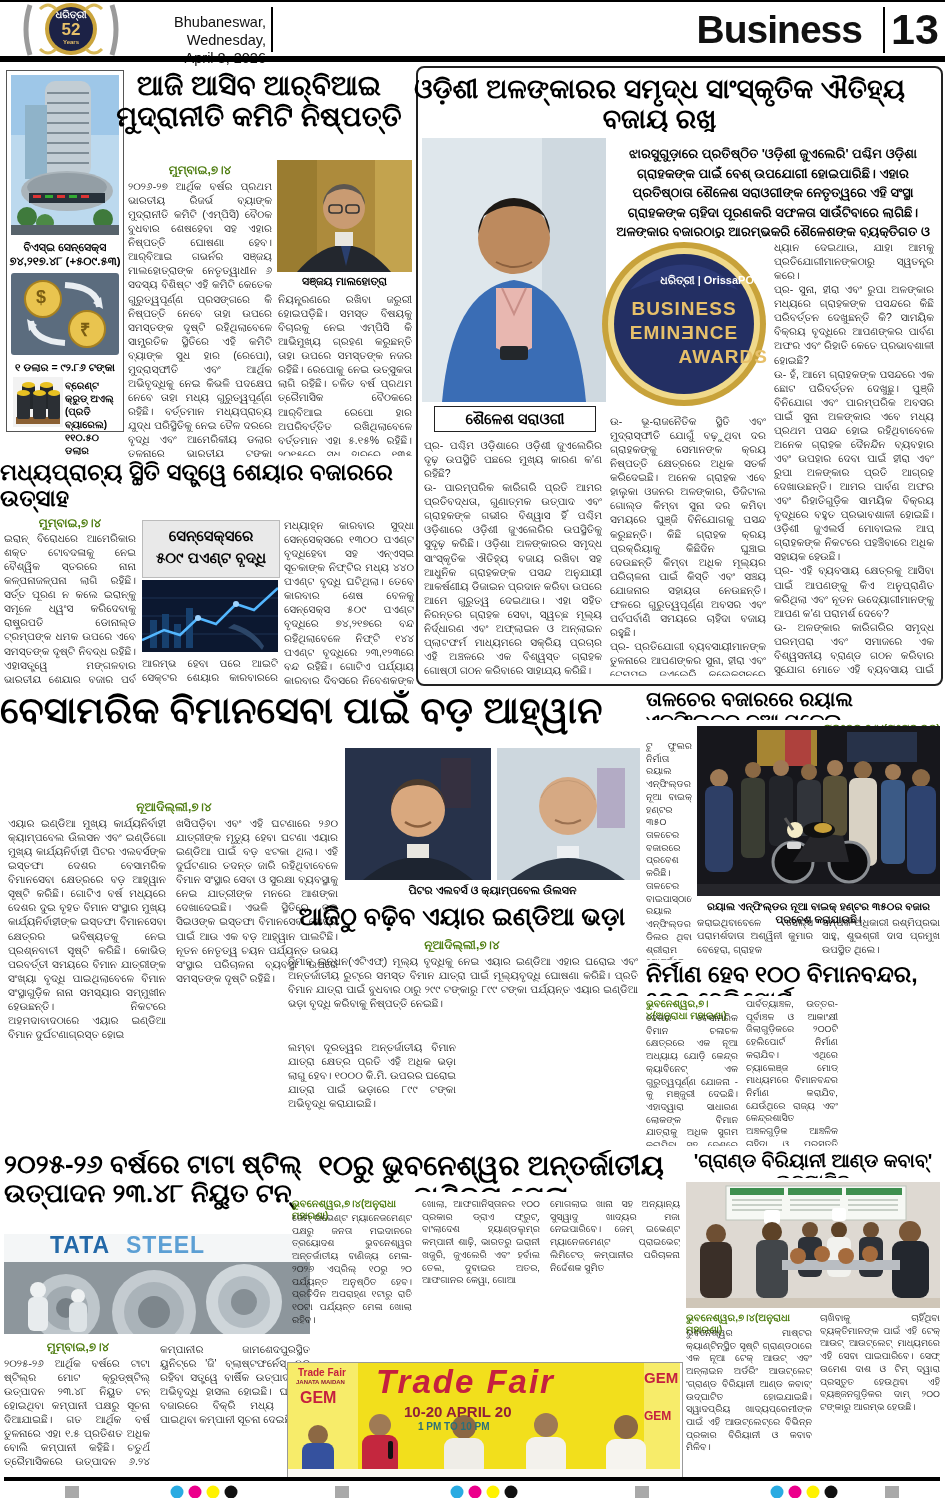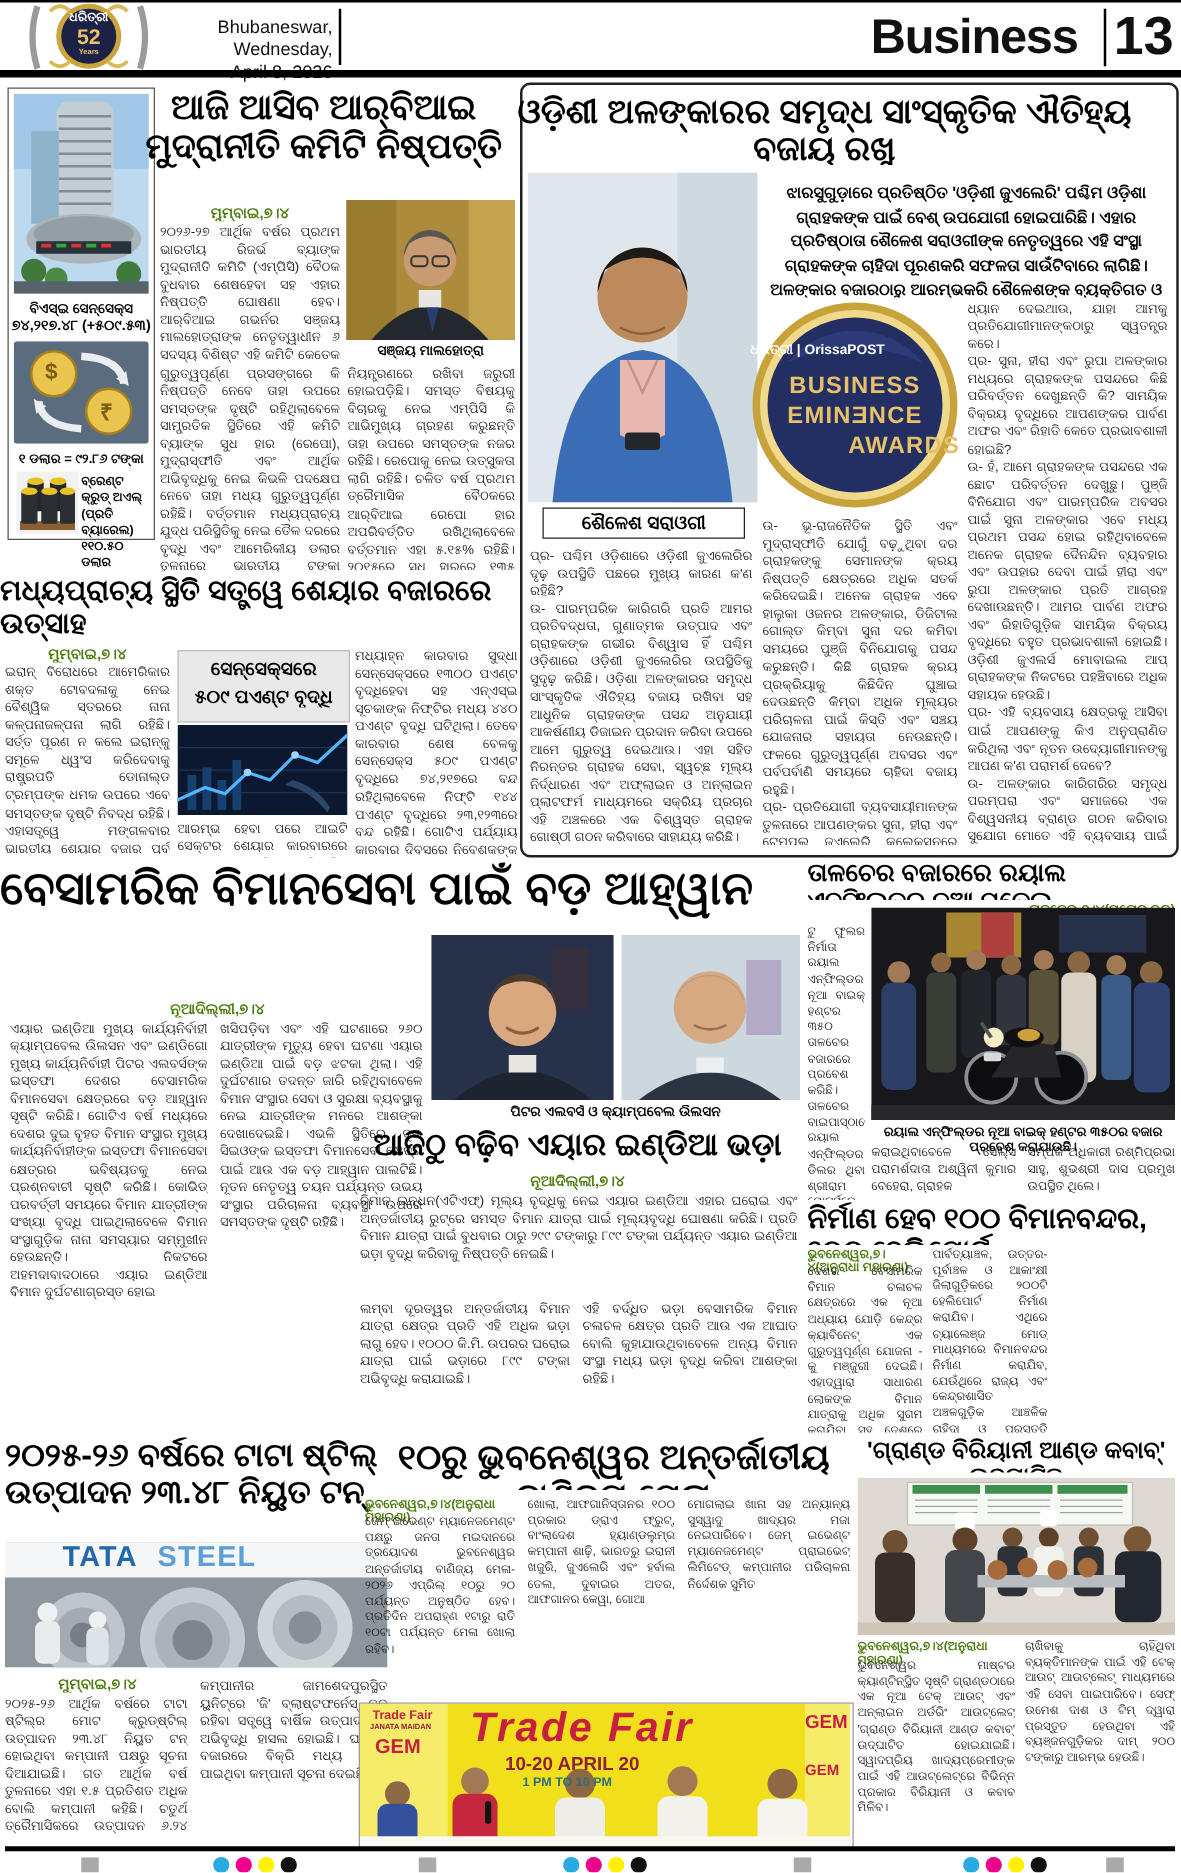--- a/index.html
+++ b/index.html
@@ -148,21 +148,21 @@
 
   <div class="abs cap" style="left:614px;top:144px;width:318px;height:94px;font-size:13px;line-height:1.5">ଝାରସୁଗୁଡ଼ାରେ ପ୍ରତିଷ୍ଠିତ 'ଓଡ଼ିଶୀ ଜୁଏଲେରି' ପଶ୍ଚିମ ଓଡ଼ିଶା ଗ୍ରାହକଙ୍କ ପାଇଁ ବେଶ୍ ଉପଯୋଗୀ ହୋଇପାରିଛି। ଏହାର ପ୍ରତିଷ୍ଠାତା ଶୈଳେଶ ସରାଓଗୀଙ୍କ ନେତୃତ୍ୱରେ ଏହି ସଂସ୍ଥା ଗ୍ରାହକଙ୍କ ଚାହିଦା ପୂରଣକରି ସଫଳତା ସାଉଁଟିବାରେ ଲାଗିଛି। ଅଳଙ୍କାର ବଜାରଠାରୁ ଆରମ୍ଭକରି ଶୈଳେଶଙ୍କ ବ୍ୟକ୍ତିଗତ ଓ ବୃତ୍ତିଗତ ଯାତ୍ରା ସମ୍ପର୍କରେ ସ୍ୱତନ୍ତ୍ର ସାକ୍ଷାତ୍କାର...</div>
 
   <div class="abs" style="left:600px;top:240px;width:168px;height:168px">
     <svg width="168" height="168" viewBox="0 0 168 168">
       <circle cx="84" cy="84" r="82" fill="#c8a23a"></circle>
       <circle cx="84" cy="84" r="76" fill="#f0d98a"></circle>
       <circle cx="84" cy="84" r="70" fill="#232f63"></circle>
       <path d="M30 50 a70 70 0 0 1 108 0 q-54 -24 -108 0" fill="#2c3a77"></path>
     </svg>
-    <div class="abs" style="left:0;top:34px;width:168px;text-align:left;font-size:11px;color:#fff;font-weight:bold">
+    <div class="abs" style="left:0;top:34px;width:168px;text-align:right;font-size:11px;color:#fff;font-weight:bold">
       <span>ଧରିତ୍ରୀ</span> | <span>OrissaPOST</span>
     </div>
     <div class="abs" style="left:0;top:58px;width:168px;text-align:center;font-size:19px;font-weight:bold;color:#e7c06a;letter-spacing:1px">BUSINESS</div>
     <div class="abs" style="left:0;top:82px;width:168px;text-align:center;font-size:19px;font-weight:bold;color:#e7c06a;letter-spacing:1px">EMINƎNCE</div>
     <div class="abs" style="left:0;top:106px;width:168px;text-align:right;font-size:19px;font-weight:bold;color:#e7c06a;letter-spacing:1px">AWARDS</div>
   </div>
 
   <div class="abs bodytxt" style="left:424px;top:438px;width:178px;height:238px">ପ୍ର- ପଶ୍ଚିମ ଓଡ଼ିଶାରେ ଓଡ଼ିଶୀ ଜୁଏଲେରିର ଦୃଢ଼ ଉପସ୍ଥିତି ପଛରେ ମୁଖ୍ୟ କାରଣ କ'ଣ ରହିଛି?
 ଉ- ପାରମ୍ପରିକ କାରିଗରି ପ୍ରତି ଆମର ପ୍ରତିବଦ୍ଧତା, ଗୁଣାତ୍ମକ ଉତ୍ପାଦ ଏବଂ ଗ୍ରାହକଙ୍କ ଗଭୀର ବିଶ୍ୱାସ ହିଁ ପଶ୍ଚିମ ଓଡ଼ିଶାରେ ଓଡ଼ିଶୀ ଜୁଏଲେରିର ଉପସ୍ଥିତିକୁ ସୁଦୃଢ଼ କରିଛି। ଓଡ଼ିଶା ଅଳଙ୍କାରର ସମୃଦ୍ଧ ସାଂସ୍କୃତିକ ଐତିହ୍ୟ ବଜାୟ ରଖିବା ସହ ଆଧୁନିକ ଗ୍ରାହକଙ୍କ ପସନ୍ଦ ଅନୁଯାୟୀ ଆକର୍ଷଣୀୟ ଡିଜାଇନ ପ୍ରଦାନ କରିବା ଉପରେ ଆମେ ଗୁରୁତ୍ୱ ଦେଇଥାଉ। ଏହା ସହିତ ନିରନ୍ତର ଗ୍ରାହକ ସେବା, ସ୍ୱଚ୍ଛ ମୂଲ୍ୟ ନିର୍ଦ୍ଧାରଣ ଏବଂ ଅଫ୍‌ଲାଇନ ଓ ଅନ୍‌ଲାଇନ ପ୍ଲାଟଫର୍ମ ମାଧ୍ୟମରେ ସକ୍ରିୟ ପ୍ରଚାର ଏହି ଅଞ୍ଚଳରେ ଏକ ବିଶ୍ୱସ୍ତ ଗ୍ରାହକ ଗୋଷ୍ଠୀ ଗଠନ କରିବାରେ ସାହାଯ୍ୟ କରିଛି।
 ପ୍ର- ଭୂ-ରାଜନୈତିକ ଉତ୍ତେଜନା ଏବଂ ମୁଦ୍ରାସ୍ଫୀତି ଯୋଗୁଁ ବହୁମୂଲ୍ୟ ଧାତୁର ଦର ବୃଦ୍ଧି ଗ୍ରାହକଙ୍କ କିଣିବା ଆଚରଣକୁ କିଭଳି ପ୍ରଭାବିତ କରିଛି?</div>
@@ -226,21 +226,20 @@
     <circle cx="71" cy="58" r="29" fill="#d6a983"></circle>
     <path d="M44 50 a29 29 0 0 1 54 2" fill="none" stroke="#c39a76" stroke-width="1"></path>
     <path d="M58 72 q13 7 26 0" stroke="#9a7050" stroke-width="2" fill="none"></path>
   </svg>
   <div class="abs cap" style="left:345px;top:884px;width:295px;font-size:11px">ପିଟର ଏଲବର୍ସ ଓ କ୍ୟାମ୍ପବେଲ ଉିଲସନ</div>
 
   <div class="abs hl center" style="left:286px;top:902px;width:352px;height:32px;font-size:25px">ଆଜିଠୁ ବଢ଼ିବ ଏୟାର ଇଣ୍ଡିଆ ଭଡ଼ା</div>
   <div class="abs dateline" style="left:286px;top:938px;width:352px">ନୂଆଦିଲ୍ଲୀ,୭।୪</div>
   <div class="abs bodytxt" style="left:288px;top:954px;width:350px;height:82px">ବିମାନ ଇନ୍ଧନ(ଏଟିଏଫ୍) ମୂଲ୍ୟ ବୃଦ୍ଧିକୁ ନେଇ ଏୟାର ଇଣ୍ଡିଆ ଏହାର ଘରୋଇ ଏବଂ ଅନ୍ତର୍ଜାତୀୟ ରୁଟ୍‌ରେ ସମସ୍ତ ବିମାନ ଯାତ୍ରା ପାଇଁ ମୂଲ୍ୟବୃଦ୍ଧି ଘୋଷଣା କରିଛି। ପ୍ରତି ବିମାନ ଯାତ୍ରା ପାଇଁ ବୁଧବାର ଠାରୁ ୨୯୯ ଟଙ୍କାରୁ ୮୯୯ ଟଙ୍କା ପର୍ଯ୍ୟନ୍ତ ଏୟାର ଇଣ୍ଡିଆ ଭଡ଼ା ବୃଦ୍ଧି କରିବାକୁ ନିଷ୍ପତ୍ତି ନେଇଛି।</div>
   <div class="abs bodytxt" style="left:288px;top:1040px;width:168px;height:104px">ଲମ୍ବା ଦୂରତ୍ୱର ଅନ୍ତର୍ଜାତୀୟ ବିମାନ ଯାତ୍ରା କ୍ଷେତ୍ର ପ୍ରତି ଏହି ଅଧିକ ଭଡ଼ା ଲାଗୁ ହେବ। ୧୦୦୦ କି.ମି. ଉପରର ଘରୋଇ ଯାତ୍ରା ପାଇଁ ଭଡ଼ାରେ ୮୯୯ ଟଙ୍କା ଅଭିବୃଦ୍ଧି କରାଯାଇଛି।</div>
-  <div class="abs bodytxt" style="left:466px;top:1040px;width:172px;height:104px">ଏହି ବର୍ଦ୍ଧିତ ଭଡ଼ା ବେସାମରିକ ବିମାନ ଚଳାଚଳ କ୍ଷେତ୍ର ପ୍ରତି ଆଉ ଏକ ଆଘାତ ବୋଲି କୁହାଯାଉଥିବାବେଳେ ଅନ୍ୟ ବିମାନ ସଂସ୍ଥା ମଧ୍ୟ ଭଡ଼ା ବୃଦ୍ଧି କରିବା ଆଶଙ୍କା ରହିଛି।</div>
 
   <div class="abs hl" style="left:646px;top:688px;width:294px;height:32px;font-size:20px">ତାଳଚେର ବଜାରରେ ରୟାଲ ଏନ୍‌ଫିଲ୍ଡର ନୂଆ ମଡେଲ</div>
   <div class="abs dateline" style="left:740px;top:722px;width:200px;text-align:right;font-size:11px">ତାଳଚେର,୭।୪(ମନୋଜ ନନ୍ଦ)</div>
   <div class="abs bodytxt" style="left:646px;top:740px;width:46px;height:220px;font-size:9.5px">ଟୁ ଫୁଲର ନିର୍ମାତା ରୟାଲ ଏନ୍‌ଫିଲ୍ଡର ନୂଆ ବାଇକ୍ ହଣ୍ଟର ୩୫୦ ତାଳଚେର ବଜାରରେ ପ୍ରବେଶ କରିଛି। ତାଳଚେର ବାଇପାସ୍‌ଠାରେ ରୟାଲ ଏନ୍‌ଫିଲ୍ଡର ଡିଲର ଥିବା ଶ୍ରୀରାମ ମୋଟର୍ସରେ ସୋମବାରଠାରୁ ଏହାର ଶୁଭାରମ୍ଭ ହୋଇଛି। ଏହା ମ୍ୟାଟ୍ ଗ୍ରେ, ଟୋକିଓ ବ୍ଲାକ୍, ଡ୍ୟାପର୍ ହ୍ୱାଇଟ ଆଦି ୯ଟି କଲରରେ ଉପଲବ୍ଧ ଥିବାବେଳେ ଏହାର ଏକ୍ସ ଶୋ'ରୁମ୍ ପ୍ରାଇସ୍ ୧ ଲକ୍ଷ ୪୯ ହଜାର ୯୦୦ ଟଙ୍କାରୁ ଆରମ୍ଭ ବୋଲି ସେଲ୍ସ ମ୍ୟାନେଜର ଆଲୋକ କୁମାର ପ୍ରଧାନ ସୂଚନା ଦେଇଛନ୍ତି। ଶ୍ରୀରାମ ମୋଟର୍ସର ନିର୍ଦ୍ଦେଶକ କୁନାଲ କୁମାର ପହଲାୟାଜ ଏହି ବଜାର ପ୍ରବେଶ</div>
 
   <svg class="abs" style="left:697px;top:726px" width="243" height="170" viewBox="0 0 243 170">
     <rect width="243" height="170" fill="#17171c"></rect>
     <rect x="60" y="4" width="60" height="36" fill="#caa13a" opacity="0.8"></rect>
     <rect x="88" y="4" width="26" height="36" fill="#b03040" opacity="0.8"></rect>
     <rect x="150" y="6" width="70" height="30" fill="#2c3a55" opacity="0.8"></rect>

